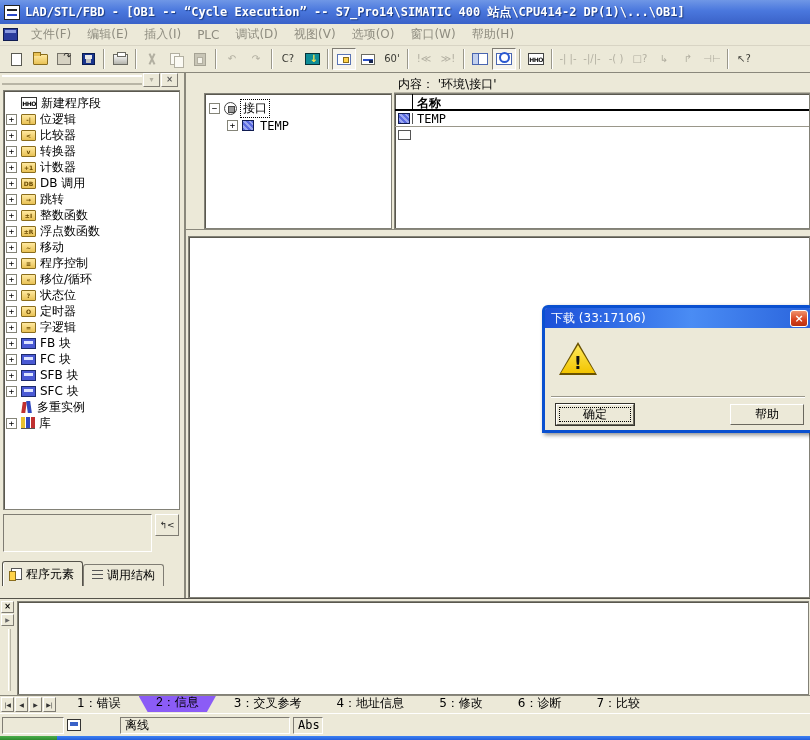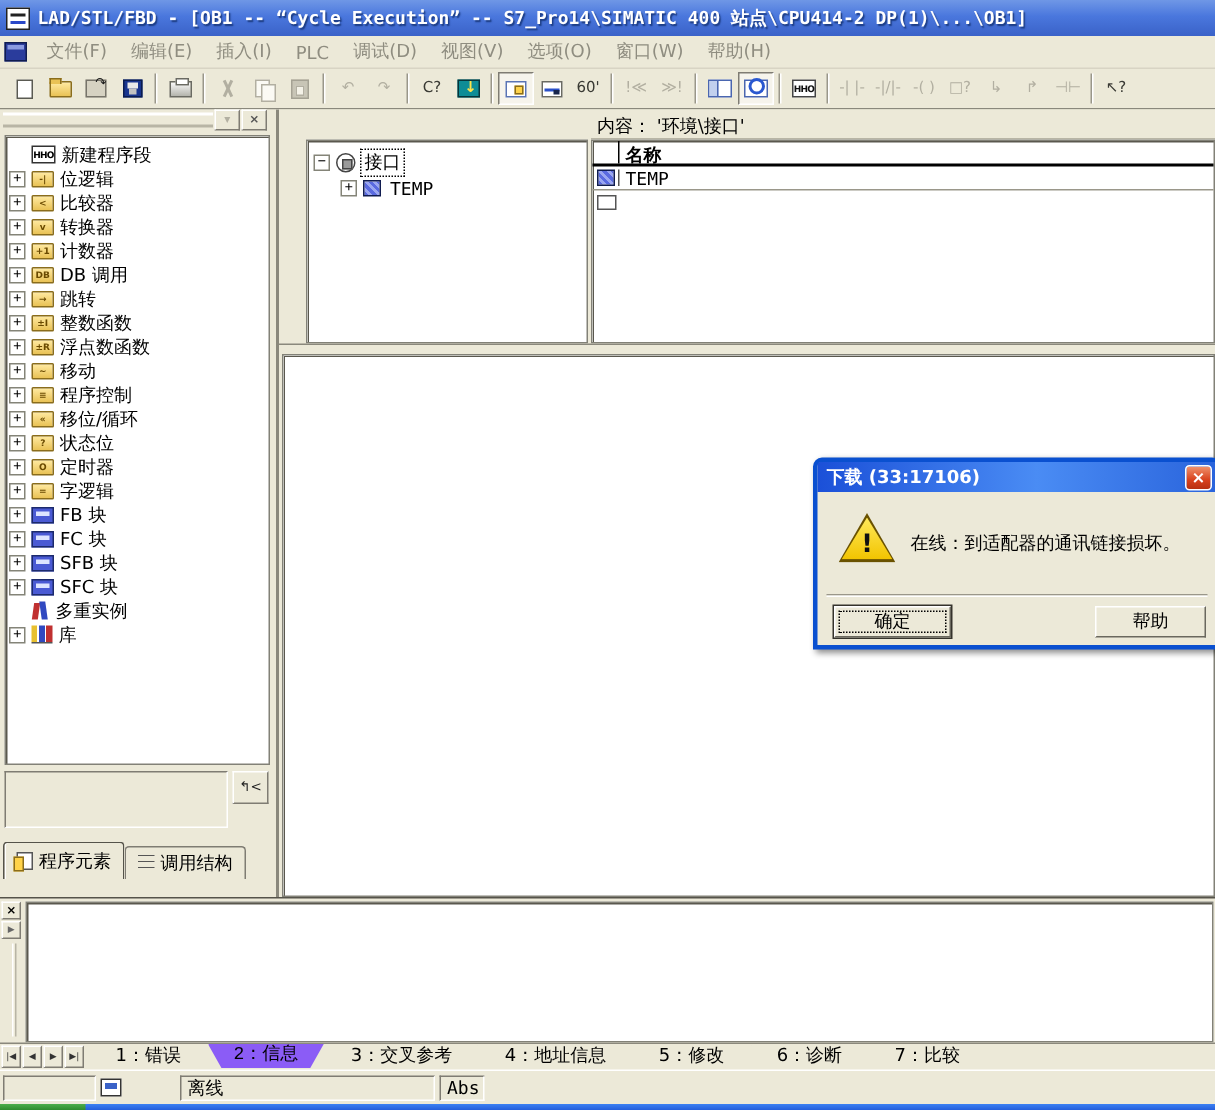--- a/index.html
+++ b/index.html
@@ -138,21 +138,21 @@
   #splitter { position:absolute; left:0; top:156px; right:0; height:7px; background:#ece9d8; border-top:1px solid #8a887c; }
   #code-editor { position:absolute; left:2px; top:163px; right:0; bottom:0; background:#fff; }
 
   
   #dialog { position:absolute; left:542px; top:305px; width:272px; height:128px; z-index:20;
     background:#ece9d8; border:3px solid #0a50d0; border-radius:6px 6px 0 0;
     box-shadow:2px 2px 4px rgba(0,0,0,.45); }
   #dialog-title { height:20px; display:flex; align-items:center; padding:0 3px 0 6px;
     background:linear-gradient(90deg,#1b50d8 0%,#4a8cf4 55%,#2a64dc 100%);
     border-radius:2px 2px 0 0; }
-  #dialog-title .txt { color:#fff; font-weight:bold; flex:1; white-space:nowrap; overflow:hidden; }
+  #dialog-title .txt { color:#fff; font-weight:normal; flex:1; white-space:nowrap; overflow:hidden; }
   #dialog-close { width:18px; height:17px; border:1px solid #fff; border-radius:3px;
     background:linear-gradient(#f0926c,#d8411c 60%,#b83010); color:#fff; font-weight:bold;
     font-size:11px; line-height:15px; text-align:center; flex:0 0 auto; }
   #dialog-body { position:relative; height:105px; }
   .warn-tri { position:absolute; left:14px; top:14px; width:38px; height:33px; }
   .warn-out { position:absolute; inset:0; clip-path:polygon(50% 0,100% 100%,0 100%); background:#6a5200; }
   .warn-in  { position:absolute; left:2px; top:3px; right:2px; bottom:2px;
     clip-path:polygon(50% 0,100% 100%,0 100%); background:linear-gradient(#ffe95a,#f2c400); }
   .warn-bang { position:absolute; left:0; right:0; bottom:3px; text-align:center;
     font-weight:bold; font-size:17px; line-height:1; color:#111; }
@@ -481,21 +481,20 @@
   <div id="dialog-title">
     <span class="txt">下载  (33:17106)</span>
     <span id="dialog-close">×</span>
   </div>
   <div id="dialog-body">
     <span class="warn-tri">
       <span class="warn-out"></span>
         <span class="warn-in"></span>
         <span class="warn-bang">!</span>
     </span>
-    <div id="dialog-msg">在线：到适配器的通讯链接损坏。</div>
     <div id="dialog-groove"></div>
     <div id="btn-ok" class="dlg-btn">确定</div>
     <div id="btn-help" class="dlg-btn raised">帮助</div>
   </div>
 </div>
 
 <div id="bottom-panel">
   <span id="msg-close" class="raised">×</span>
   <span id="msg-arrow" class="raised">▶</span>
   <span id="msg-grip"></span>

